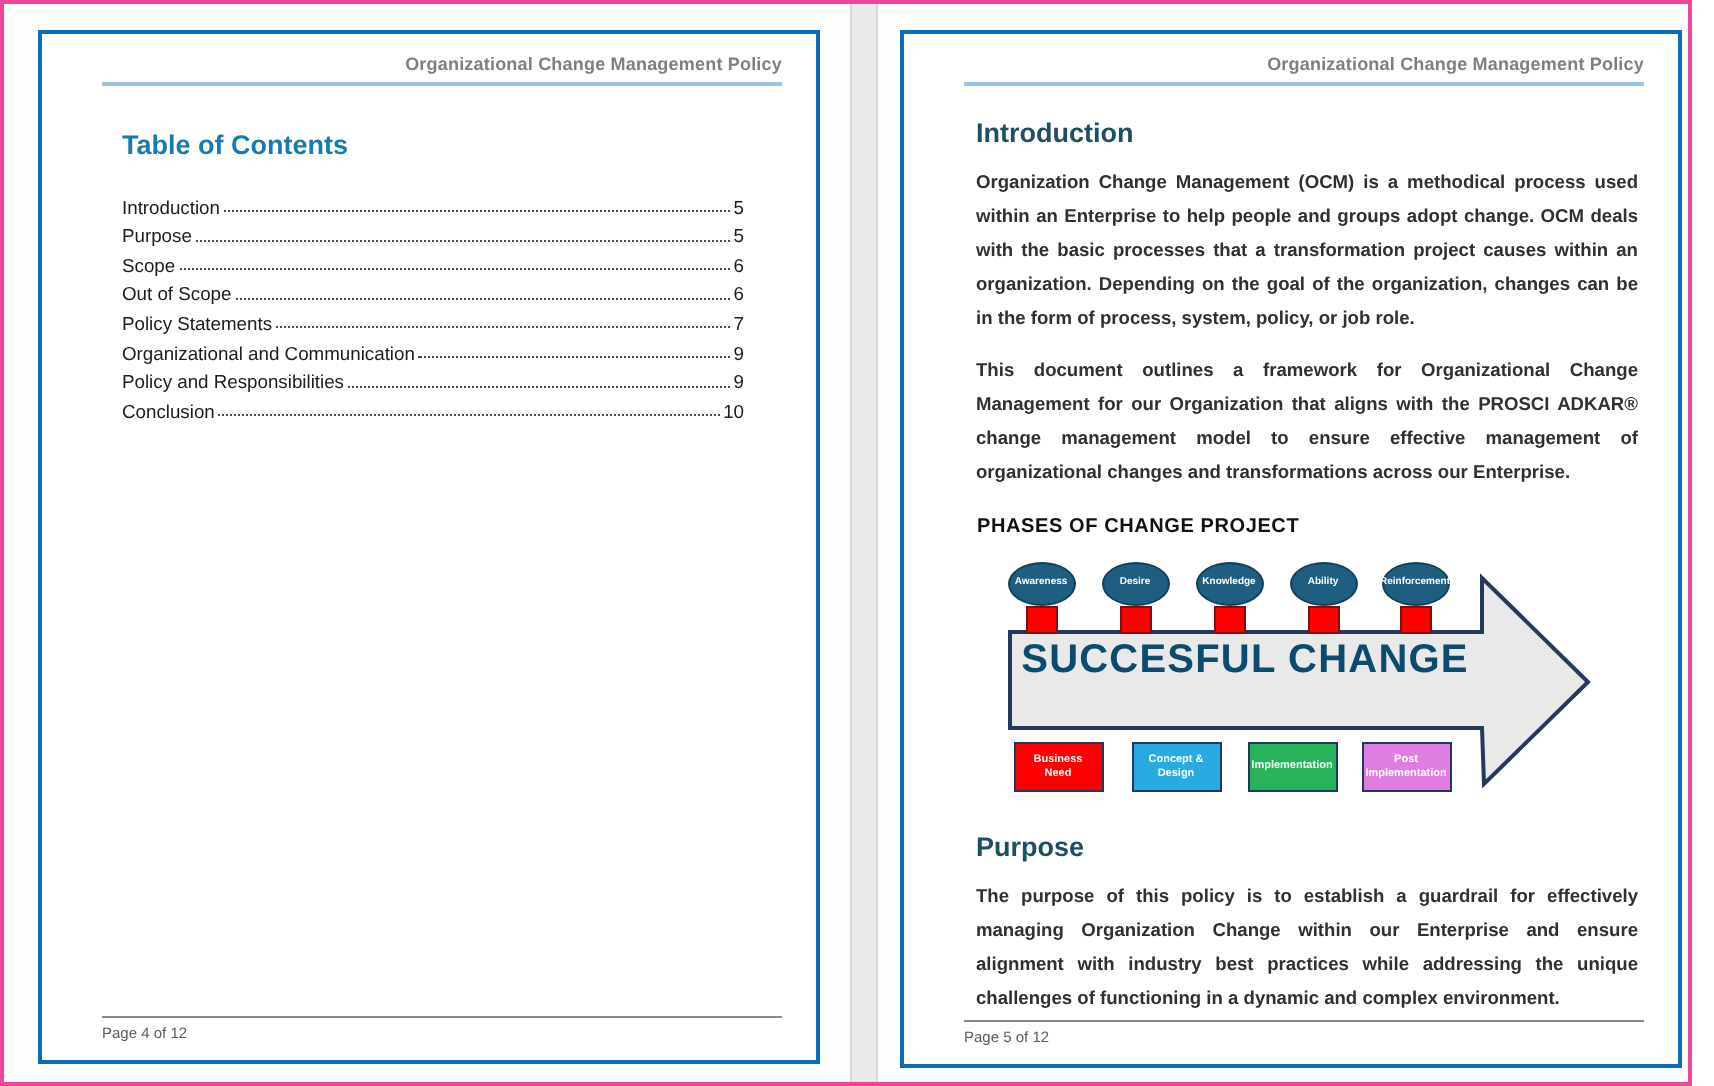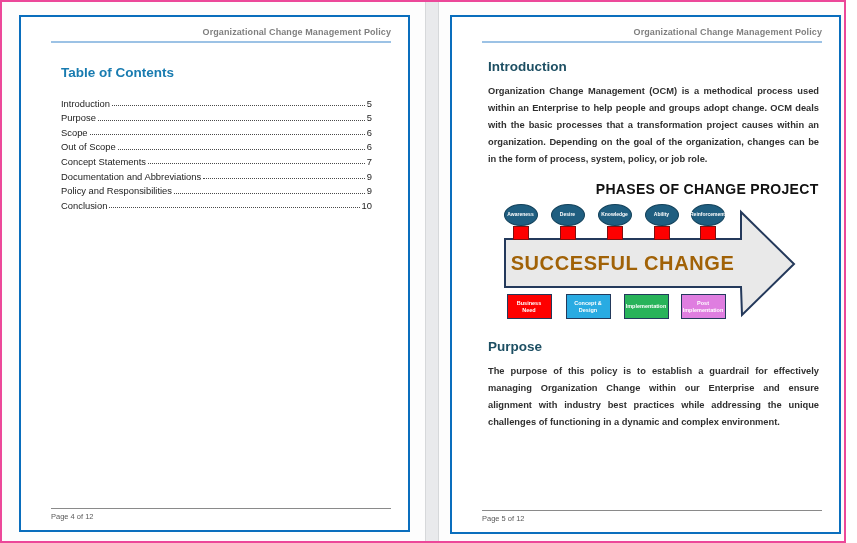--- a/index.html
+++ b/index.html
@@ -45,28 +45,28 @@
   .content-right p {
     font-size:9.3px; line-height:17px; color:#303030;
     text-align:justify; margin-bottom:9px;font-weight:bold;
   }
   .purpose-heading { margin-top:12px; }
 
   
   .diagram { position:relative; width:330px; height:150px; margin:0 auto 4px auto; }
   .diag-title {
     position:absolute; top:4px; left:0; width:100%;
-    text-align:right; font-size:14px; font-weight:bold; color:#111;
+    text-align:left; font-size:10px; font-weight:bold; color:#111;
     letter-spacing:0.3px;
   }
   .arrow-svg { position:absolute; left:0; top:0; z-index:1; }
   .arrow-text {
-    position:absolute; left:16px; top:62px; width:236px; height:48px; z-index:3;
+    position:absolute; left:16px; top:52px; width:236px; height:48px; z-index:3;
     display:flex; align-items:center; justify-content:center;
-    font-size:20px; font-weight:800; color:#a16207; letter-spacing:0.6px; white-space:nowrap;
+    font-size:20px; font-weight:800; color:#0c4a6e; letter-spacing:0.6px; white-space:nowrap;
   }
   .ellipse {
     position:absolute; top:27px; width:34px; height:22px; z-index:2;
     border-radius:50%; background:#1f5e80; border:1px solid #13415a;
     display:flex; align-items:center; justify-content:center;
     color:#fff; font-size:5px; font-weight:bold; text-align:center; line-height:1.1;
     padding:1px 3px;
   }
   .connector {
     position:absolute; top:49px; width:16px; height:14px; z-index:2;
@@ -112,26 +112,26 @@
           <span class="toc-label">Scope</span>
           <span class="toc-leader"></span>
           <span class="toc-page">6</span>
         </div>
         <div class="toc-row">
           <span class="toc-label">Out of Scope</span>
           <span class="toc-leader"></span>
           <span class="toc-page">6</span>
         </div>
         <div class="toc-row">
-          <span class="toc-label">Concept Statements</span>
+          <span class="toc-label">Policy Statements</span>
           <span class="toc-leader"></span>
           <span class="toc-page">7</span>
         </div>
         <div class="toc-row">
-          <span class="toc-label">Documentation and Abbreviations</span>
+          <span class="toc-label">Organizational and Communication</span>
           <span class="toc-leader"></span>
           <span class="toc-page">9</span>
         </div>
         <div class="toc-row">
           <span class="toc-label">Policy and Responsibilities</span>
           <span class="toc-leader"></span>
           <span class="toc-page">9</span>
         </div>
         <div class="toc-row">
           <span class="toc-label">Conclusion</span>
@@ -147,20 +147,21 @@
   </div>
 
   <div class="page page-right">
     <div class="page-header">
       <span>Organizational Change Management Policy</span>
     </div>
 
     <div class="content-right">
       <div class="section-heading">Introduction</div>
       <p>Organization Change Management (OCM) is a methodical process used within an Enterprise to help people and groups adopt change. OCM deals with the basic processes that a transformation project causes within an organization. Depending on the goal of the organization, changes can be in the form of process, system, policy, or job role.</p>
+      <p>This document outlines a framework for Organizational Change Management for our Organization that aligns with the PROSCI ADKAR® change management model to ensure effective management of organizational changes and transformations across our Enterprise.</p>
 
       <div class="diagram">
         <div class="diag-title">PHASES OF CHANGE PROJECT</div>
 
         <svg class="arrow-svg" width="330" height="150" viewBox="0 0 330 150">
           <polygon points="16,62 252,62 252,35 305,87 253,138 252,110 16,110" fill="#e9e9e9" stroke="#24395b" stroke-width="2"></polygon>
         </svg>
 
         <div class="ellipse e1">
           <span>Awareness</span>

